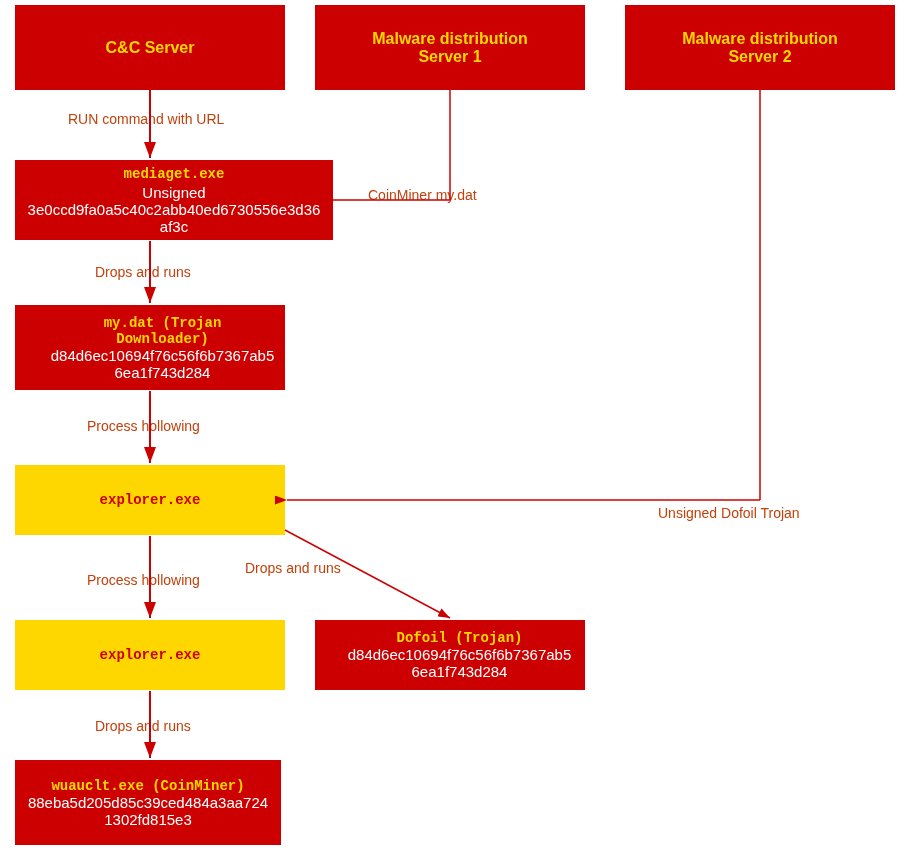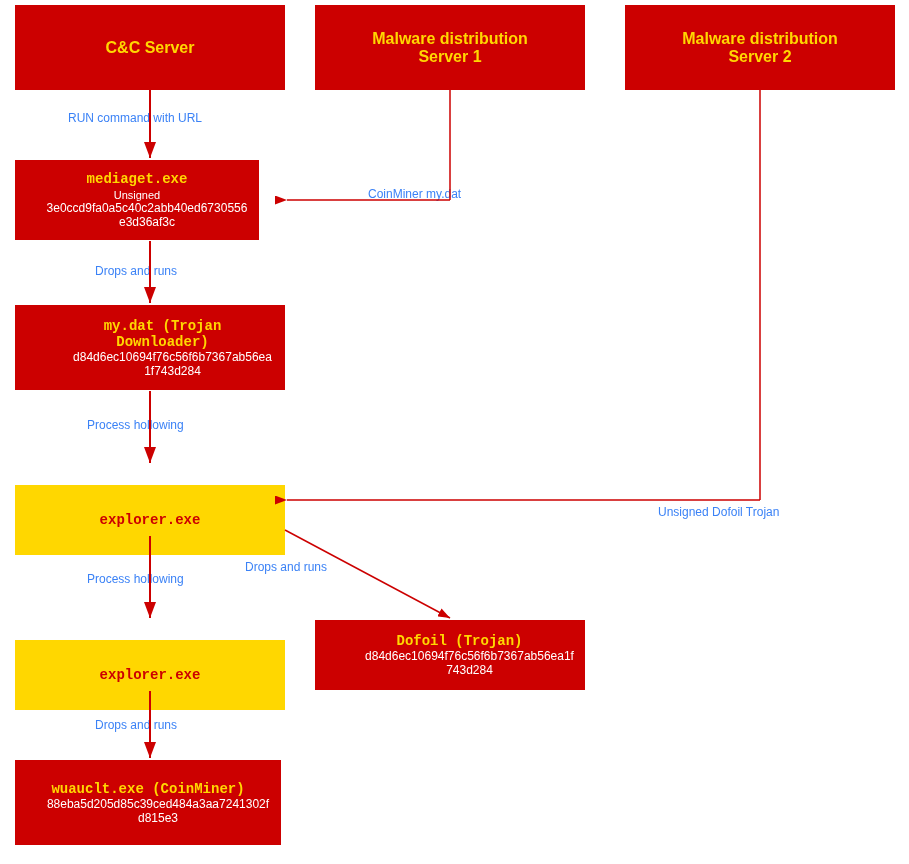--- a/index.html
+++ b/index.html
@@ -46,55 +46,53 @@
     }
 
     .process-box.red {
       background: #cc0000;
       border: 2px solid #cc0000;
     }
 
     .process-box.yellow {
       background: #FFD700;
       border: 2px solid #FFD700;
-      margin-top: 20px;
     }
 
     .process-title {
       font-weight: bold;
       font-size: 14px;
       font-family: 'Courier New', monospace;
     }
 
     .process-box.red .process-title {
       color: #FFD700;
     }
 
     .process-box.yellow .process-title {
       color: #cc0000;
     }
 
     .process-subtitle {
-      font-size: 11px;
+      font-size: 15px;
       color: #fff;
       margin-top: 2px;
     }
 
     .process-hash {
-      font-size: 12px;
+      font-size: 15px;
       color: #fff;
       word-break: break-all;
-      margin-left: 20px;
     }
 
     
     .arrow-label {
       position: absolute;
-      font-size: 12px;
-      color: #3b82f6;
+      font-size: 14px;
+      color: #c2410c;
     }
 
     
     svg.arrows {
       position: absolute;
       top: 0;
       left: 0;
       width: 909px;
       height: 864px;
       pointer-events: none;
@@ -110,21 +108,21 @@
   </div>
 
   <div class="server-box" style="left:315px; top:5px; width:270px; height:85px; text-align:center;">
     <span>Malware distribution<br>Server 1</span>
   </div>
 
   <div class="server-box" style="left:625px; top:5px; width:270px; height:85px; text-align:center;">
     <span>Malware distribution<br>Server 2</span>
   </div>
 
-  <div class="process-box red" style="left:15px; top:160px; width:244px; height:80px;">
+  <div class="process-box red" style="left:15px; top:160px; width:318px; height:80px;">
     <div class="process-title">mediaget.exe</div>
     <div class="process-subtitle">Unsigned</div>
     <div class="process-hash">3e0ccd9fa0a5c40c2abb40ed6730556e3d36af3c</div>
   </div>
 
   <div class="process-box red" style="left:15px; top:305px; width:270px; height:85px;padding-left:33px;">
     <div class="process-title" style="white-space:pre-line;">my.dat (Trojan
 Downloader)</div>
     <div class="process-hash">d84d6ec10694f76c56f6b7367ab56ea1f743d284</div>
   </div>

